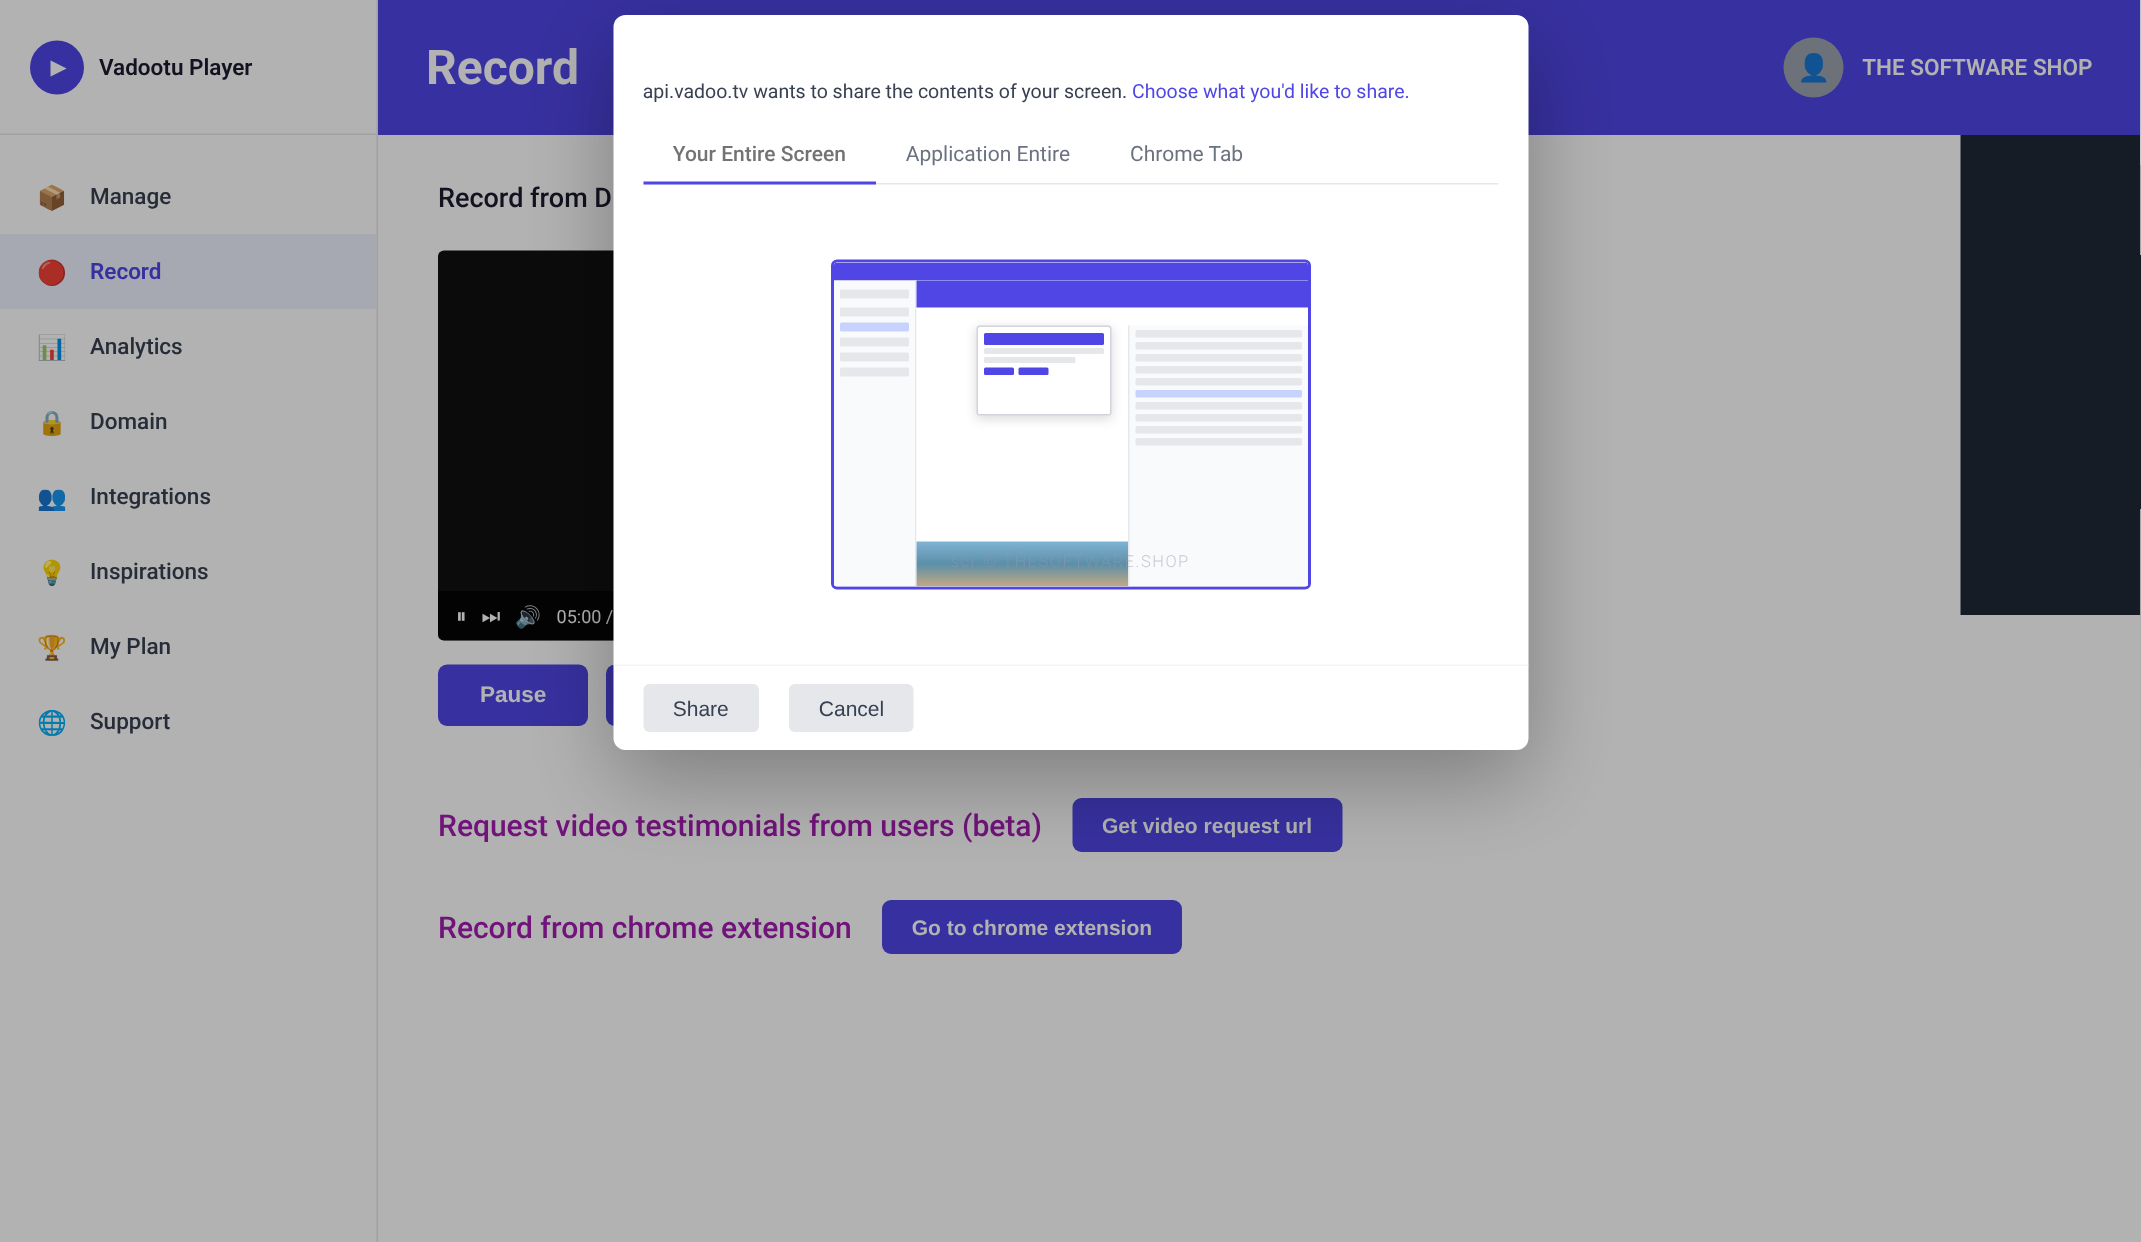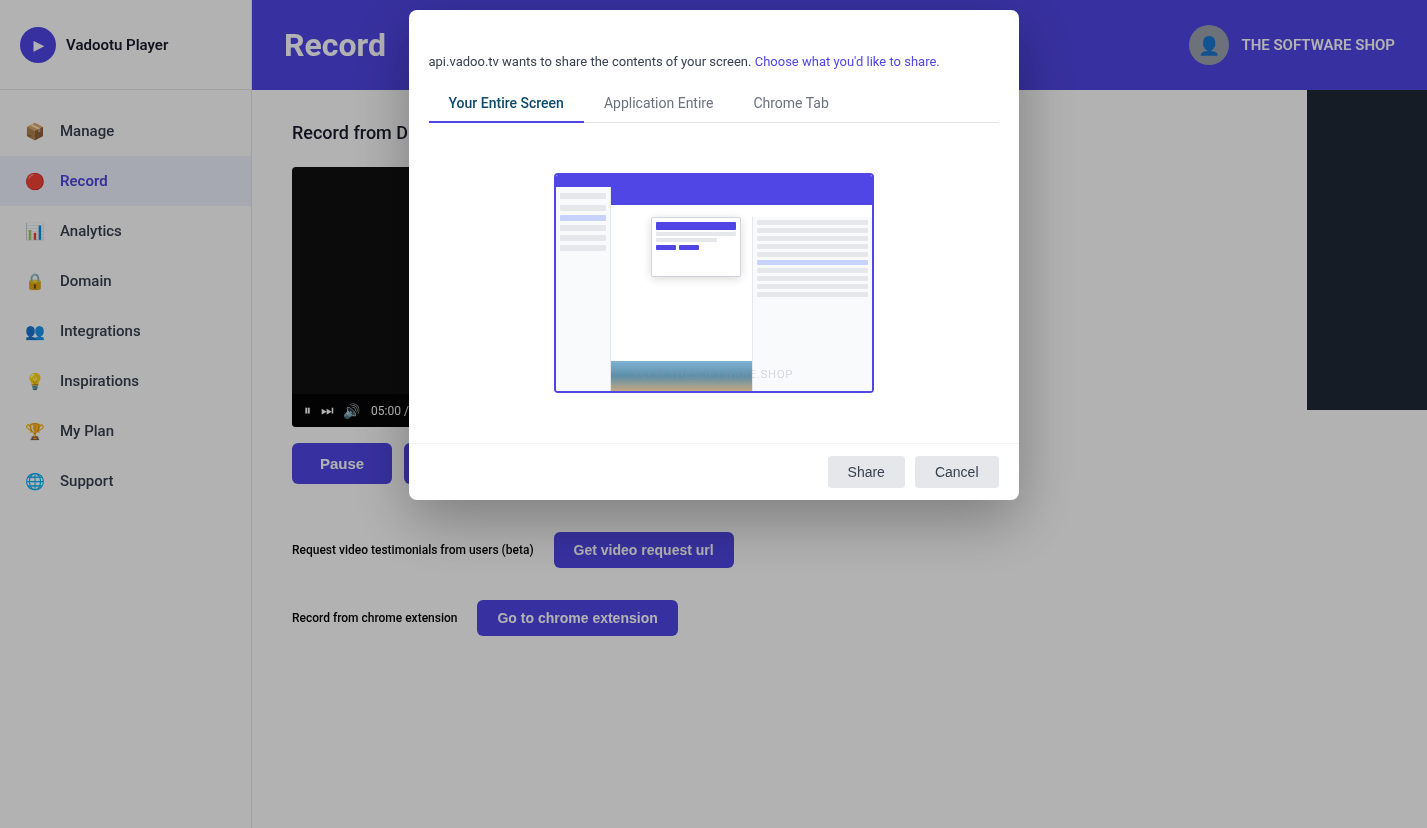--- a/index.html
+++ b/index.html
@@ -187,23 +187,23 @@
       background: #4f46e5;
     }
 
     .section-row {
       display: flex;
       align-items: center;
       margin-bottom: 32px;
       gap: 20px;
     }
     .section-label {
-      font-size: 12px;
+      font-size: 20px;
       font-weight: 500;
-      color: #000000;
+      color: #a21caf;
     }
     .action-btn {
       padding: 10px 20px;
       background: #4f46e5;
       color: white;
       border: none;
       border-radius: 6px;
       font-size: 14px;
       font-weight: 600;
       cursor: pointer;
@@ -245,21 +245,21 @@
     }
     .modal-tab {
       padding: 10px 20px;
       font-size: 14px;
       cursor: pointer;
       color: #6b7280;
       border-bottom: 2px solid transparent;
       margin-bottom: -1px;
     }
     .modal-tab.active {
-      color: #0c4a6e;
+      color: #737373;
       border-bottom-color: #4f46e5;
       font-weight: 500;
     }
     .modal-body {
       padding: 16px 20px;
       min-height: 320px;
       display: flex;
       flex-direction: column;
       align-items: center;
       justify-content: center;
@@ -361,22 +361,21 @@
       transform: translateX(-50%);
       font-size: 11px;
       color: rgba(150,150,180,0.5);
       white-space: nowrap;
       font-weight: 300;
       letter-spacing: 1px;
     }
     .modal-footer {
       padding: 12px 20px;
       display: flex;
-      justify-content: flex-end;
-      gap: 10px;
+      gap: 20px;
       border-top: 1px solid #f3f4f6;
     }
     .modal-share-btn {
       padding: 8px 20px;
       background: #e5e7eb;
       color: #374151;
       border: none;
       border-radius: 4px;
       font-size: 14px;
       cursor: pointer;

